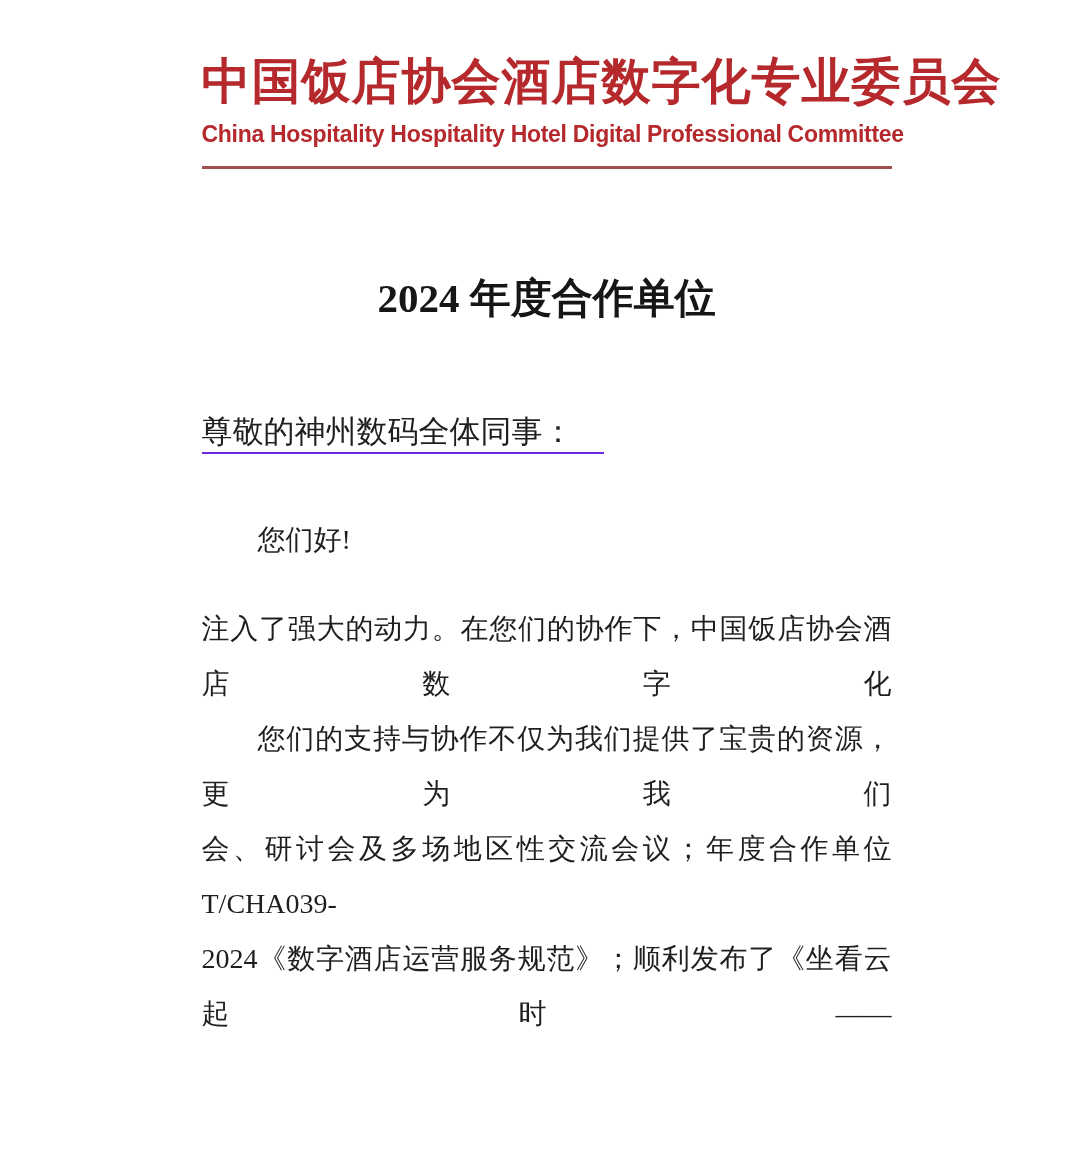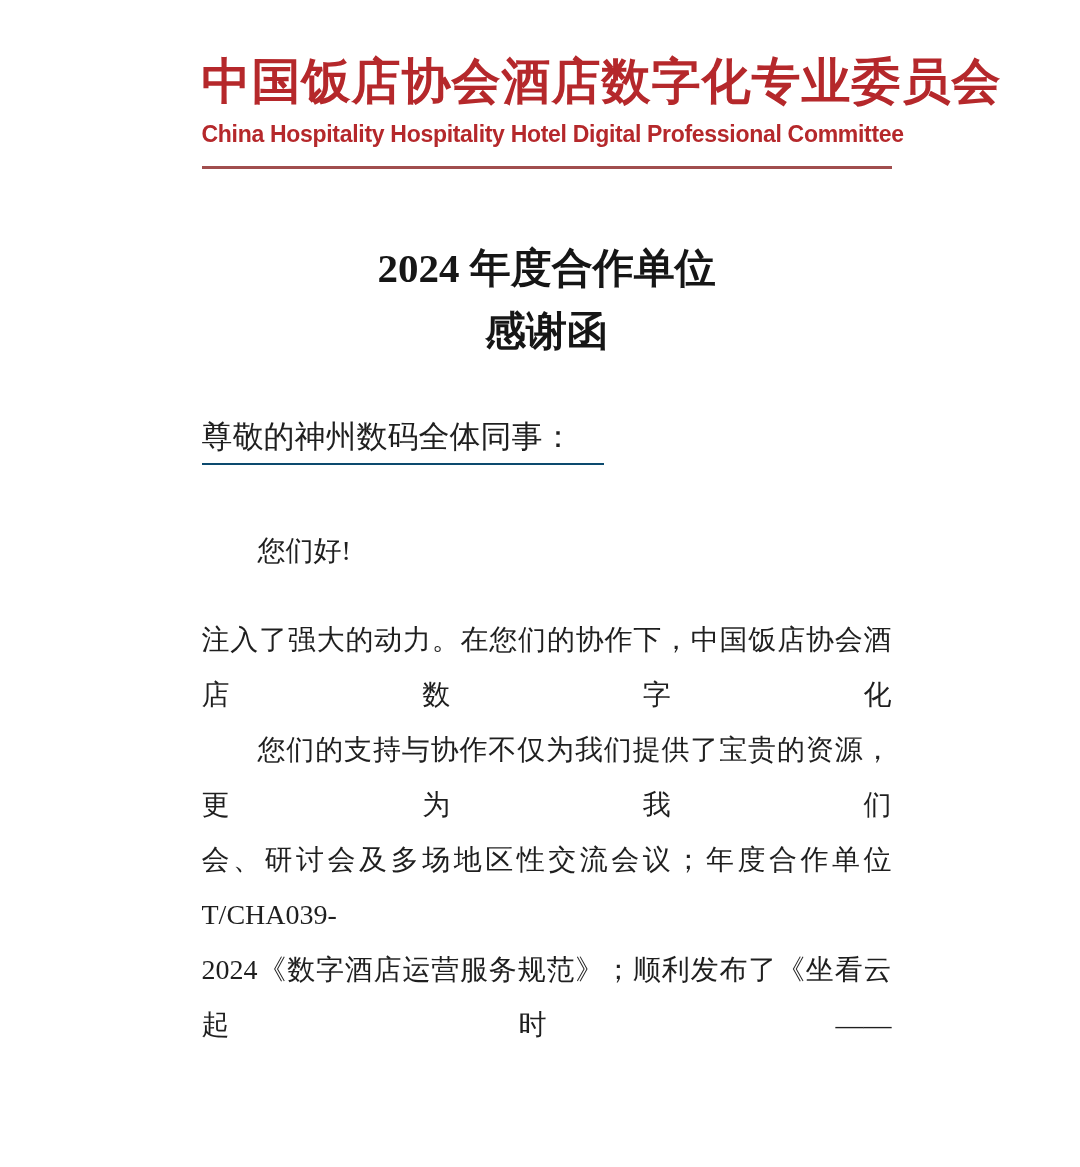--- a/index.html
+++ b/index.html
@@ -45,37 +45,38 @@
     white-space: nowrap;
   }
   .rule {
     margin-top: 18px;
     height: 0;
     border: none;
     border-top: 3px solid var(--rule, #a14e4e);
   }
   
   .title {
-    margin-top: 68px;
+    margin-top: 98px;
     text-align: center;
     font-weight: 700;
     font-size: 41px;
     line-height: 63px;
     color: #161616;
   }
   .salutation {
     margin-top: 54px;
     font-size: 31px;
     line-height: 40px;
   }
   .salutation-underline {
     display: inline-block;
-    border-bottom: 2px solid #0c4a6e;
-    padding-bottom: 6px;
+    border-bottom: 2px solid #6d28d9;
+    padding-bottom: 0;
     padding-right: 30px;
+    margin-top: 28px;
   }
   .greeting {
     margin-top: 58px;
   }
   .body-line {
     font-size: 28px;
     line-height: 55px;
     text-align: justify;
     text-align-last: justify;
     text-justify: inter-character;
@@ -99,21 +100,20 @@
   <header class="letterhead inner">
     <div class="org-zh">中国饭店协会酒店数字化专业委员会</div>
     <div class="org-en">China Hospitality Hospitality Hotel Digital Professional Committee</div>
     <div class="rule"></div>
   </header>
 
   <main class="inner">
 
     <div class="title">
       <div>2024 年度合作单位</div>
-      <div>感谢函</div>
     </div>
 
     <div class="salutation">
       <span class="salutation-underline">尊敬的神州数码全体同事：</span>
     </div>
 
     <div class="body-line indent no-fill greeting">您们好!</div>
 
 
     <div class="paragraph-2">

